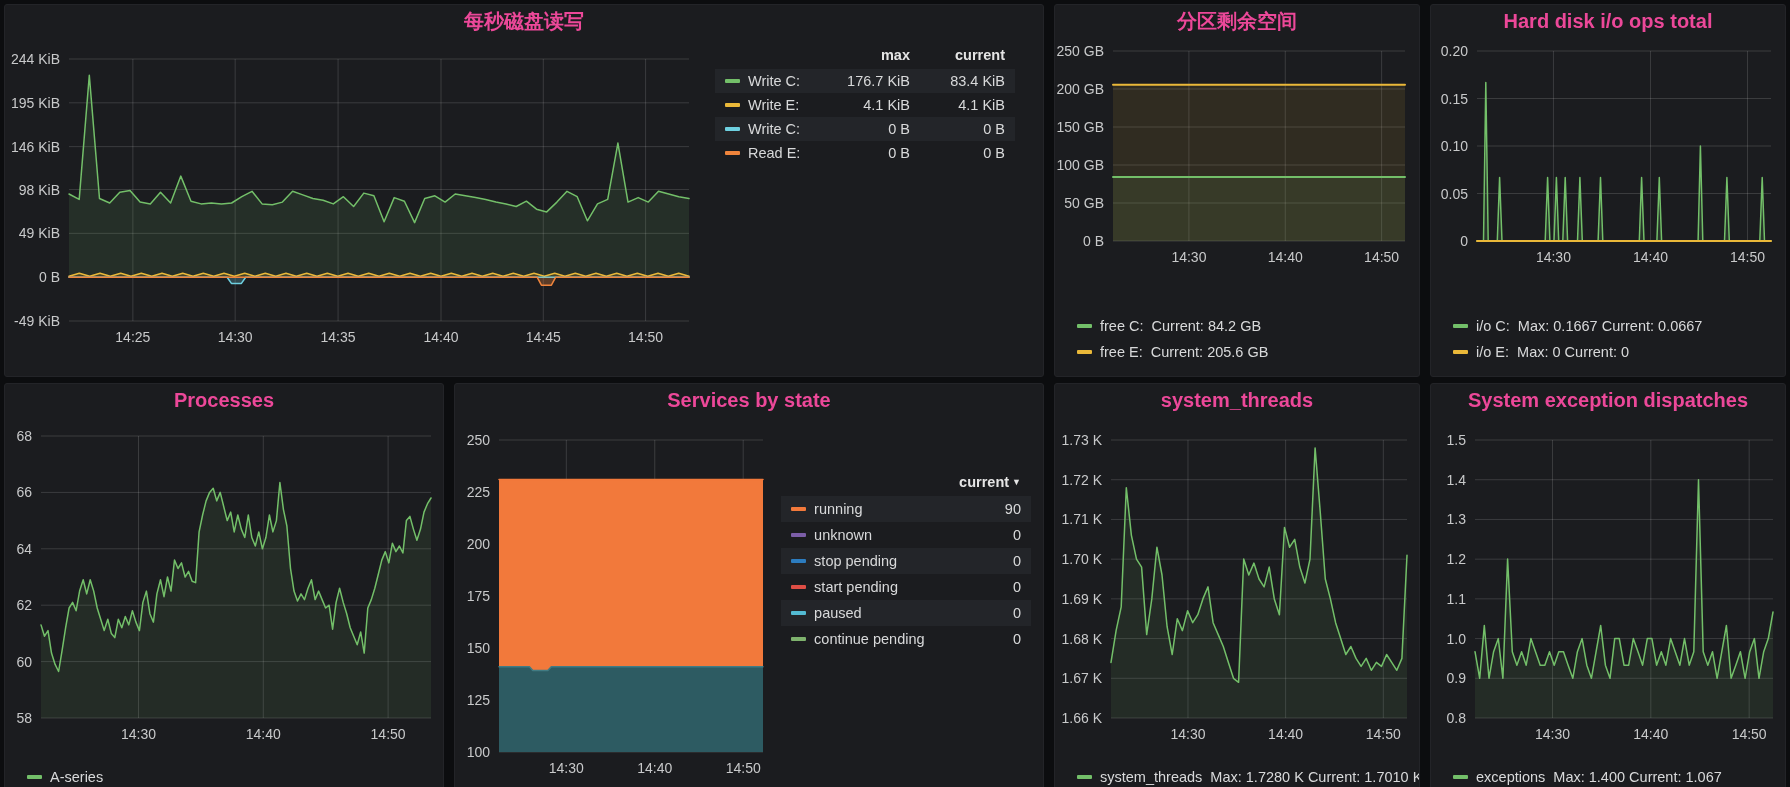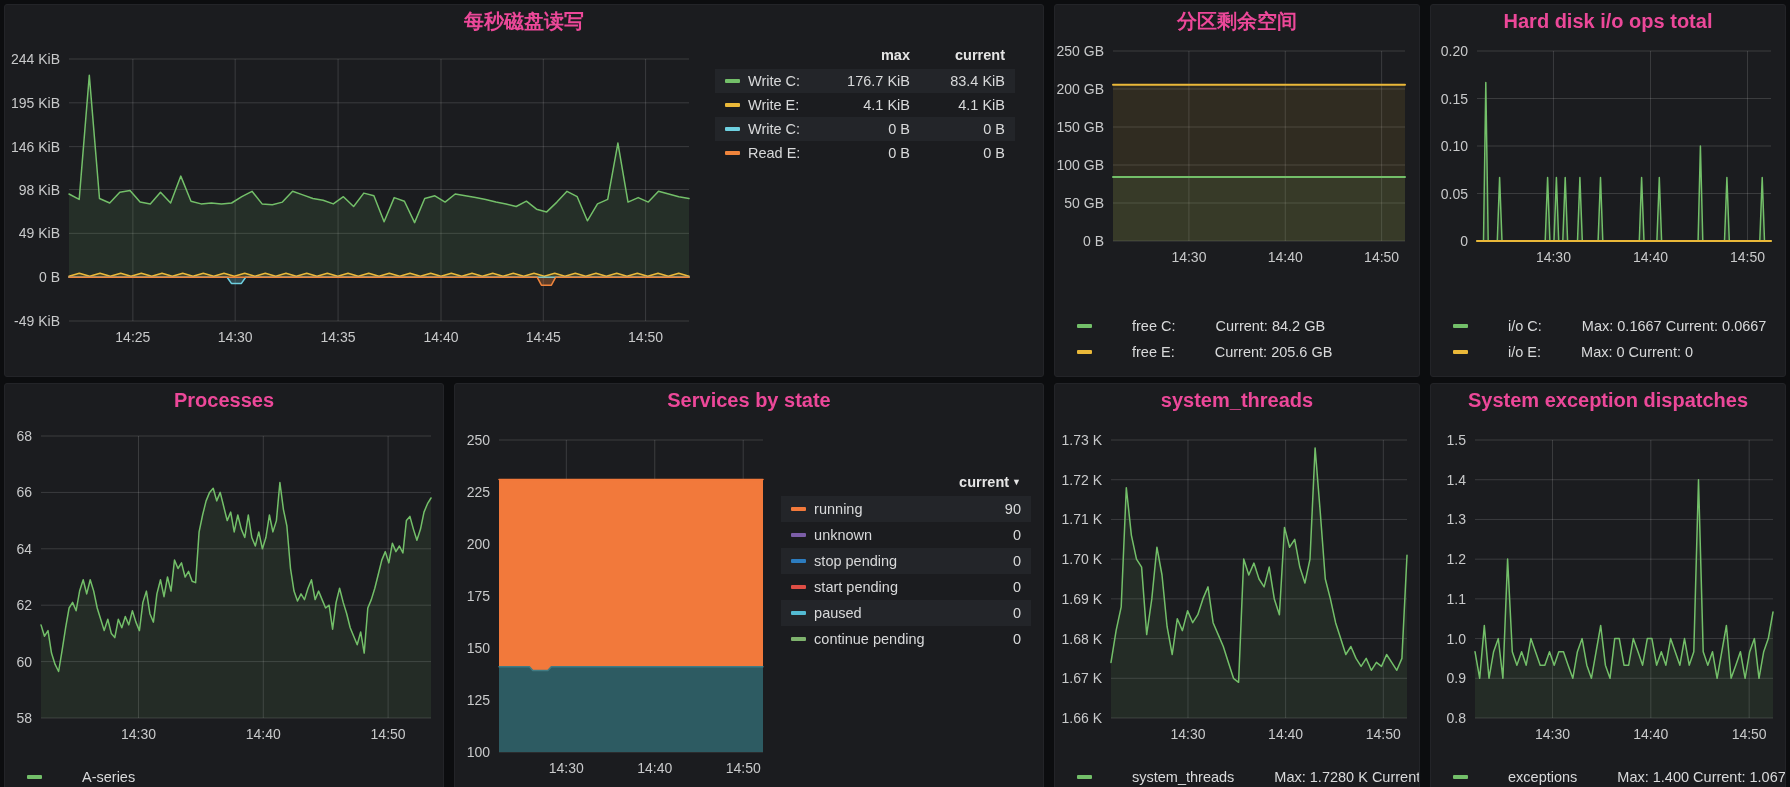--- a/index.html
+++ b/index.html
@@ -21,21 +21,21 @@
   .chart .gl{stroke:rgba(255,255,255,0.14);stroke-width:1;}
   .p1-body{position:relative;flex:1;}
   .c-disk{width:700px;height:332px;}
   .c-part,.c-io{width:100%;height:240px;}
   .c-proc,.c-thr,.c-exc{width:100%;height:348px;}
   .c-svc{width:316px;height:378px;}
   .svc-body{display:flex;flex:1;}
   
   .legend-lines{margin:38px 0 0 22px;overflow:hidden;white-space:nowrap;}
   .legend-lines.tight{margin-top:2px;}
-  .legend-line{display:flex;align-items:center;height:26px;color:#d8d9da;font-size:14.5px;gap:32px;}
+  .legend-line{display:flex;align-items:center;height:26px;color:#d8d9da;font-size:14.5px;}
   .swatch{width:15px;height:4px;border-radius:1px;margin-right:8px;flex:0 0 auto;}
   .lg-label{margin-right:8px;}
   
   .legend-table table{border-collapse:collapse;font-size:14.5px;color:#d8d9da;}
   .legend-table th{color:#e5e5e5;font-weight:700;text-align:right;padding:2px 10px 6px;cursor:pointer;}
   .legend-table td{padding:4px 10px;}
   .legend-table tbody tr:nth-child(odd){background:#232529;}
   .lt-label-cell{display:flex;align-items:center;white-space:nowrap;}
   .legend-table td.val{text-align:right;font-weight:500;}
   .lt-disk{position:absolute;top:10px;right:28px;}

